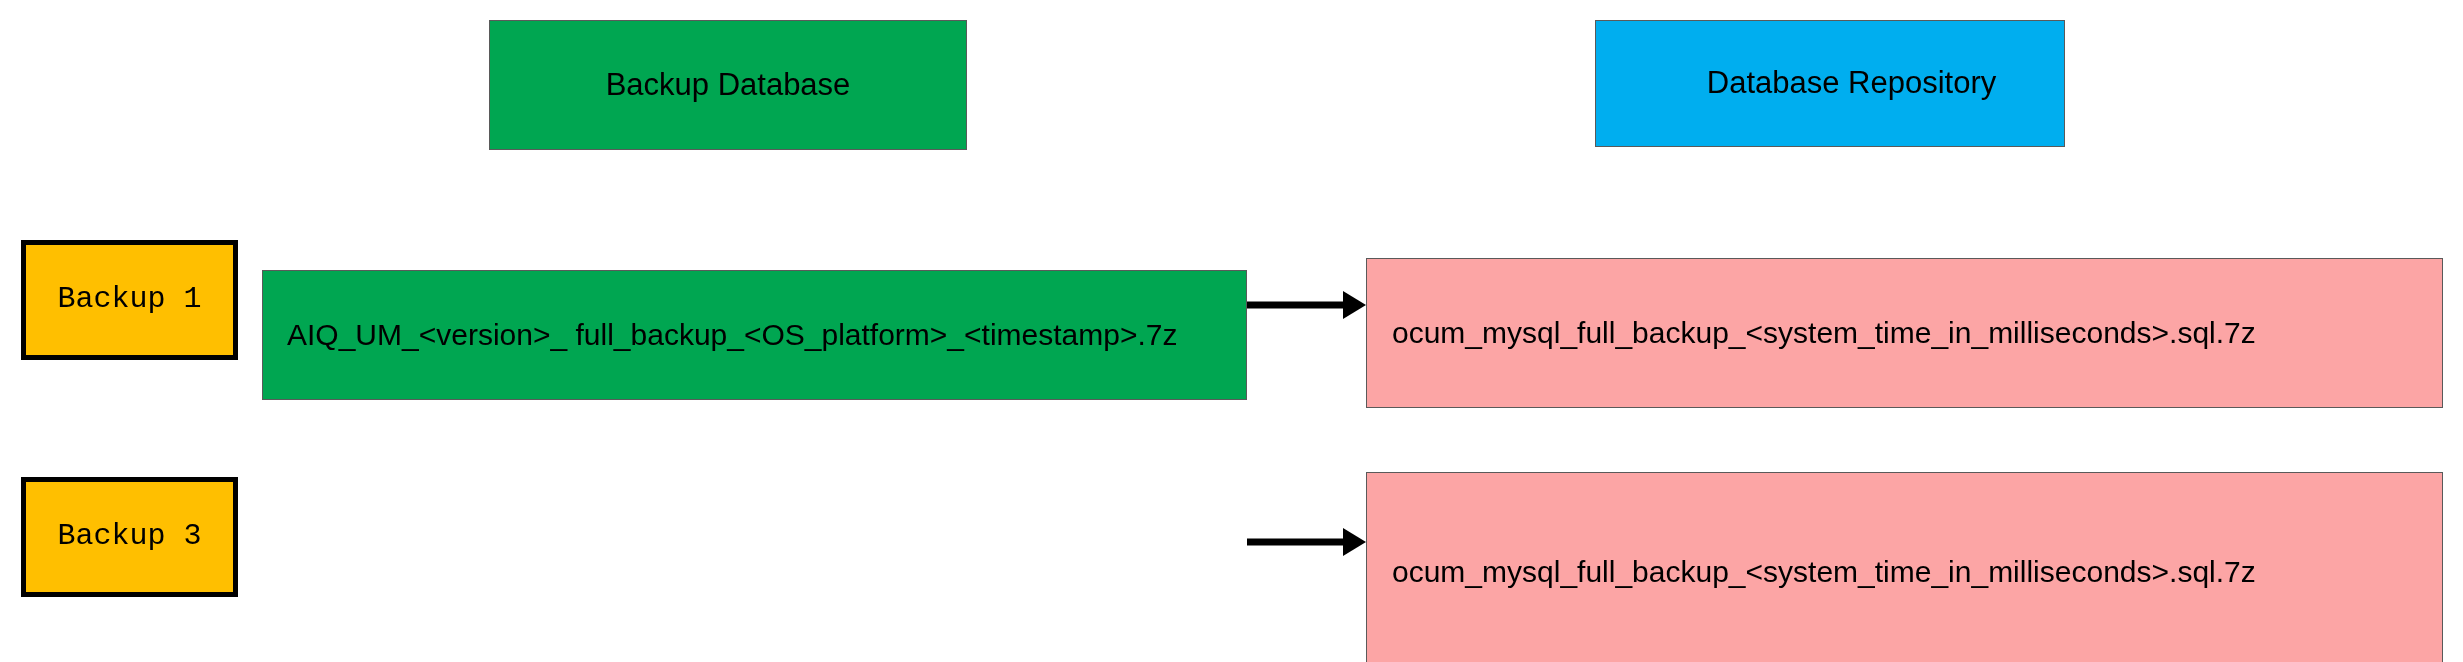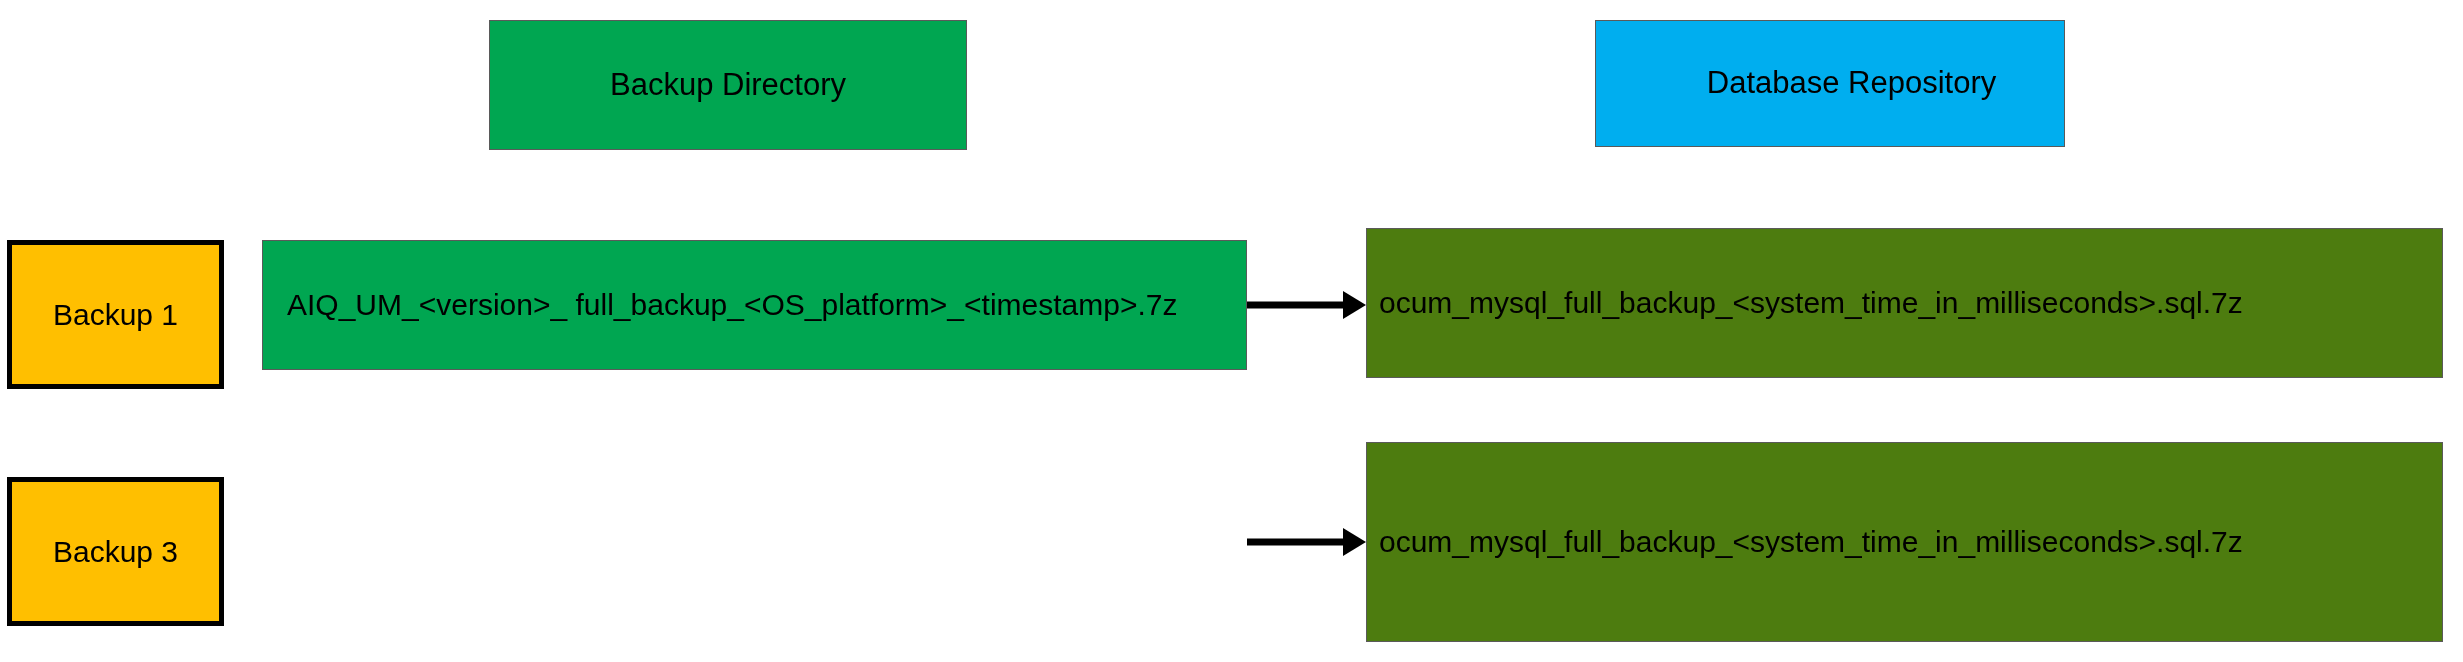--- a/index.html
+++ b/index.html
@@ -27,20 +27,21 @@
     align-items: center;
     justify-content: center;
     text-align: center;
     color: #000000;
     line-height: 1.25;
     white-space: nowrap;
   }
   .node.left-align {
     align-items: flex-start;
     text-align: left;
+    margin-top: 30px;
   }
 
   
   .header-green {
     left: 489px;
     top: 20px;
     width: 478px;
     height: 130px;
     background: #00A651;
     border: 1px solid #5a5a5a;
@@ -52,50 +53,51 @@
     width: 470px;
     height: 127px;
     background: #00AEEF;
     border: 1px solid #5a5a5a;
     font-size: 31px;
     padding-left: 43px;
   }
 
   
   .backup-box {
-    left: 7px;
+    left: 21px;
     width: 217px;
-    height: 149px;
+    height: 120px;
     background: #FFBF00;
     border: 5px solid #000000;
     font-size: 30px;
+    font-family: Liberation Mono, monospace;
   }
   .backup-box.row1 { top: 240px; }
   .backup-box.row2 { top: 477px; }
 
   
   .file-green {
     left: 262px;
     width: 985px;
     background: #00A651;
     border: 1px solid #5a5a5a;
     font-size: 30px;
     padding-left: 24px;
   }
   .file-green.row1 { top: 240px; height: 130px; }
   .file-green.row2 { top: 478px; height: 130px; }
 
   
   .repo-blue {
     left: 1366px;
     width: 1077px;
-    background: #4d7c0f;
+    background: #fca5a5;
     border: 1px solid #5a5a5a;
     font-size: 30px;
-    padding-left: 12px;
+    padding-left: 25px;
   }
   .repo-blue.row1 { top: 228px; height: 150px; }
   .repo-blue.row2 { top: 442px; height: 200px; }
   .repo-blue .line + .line { margin-top: 42px; }
 
   
   .arrow {
     position: absolute;
     height: 30px;
     left: 1247px;
@@ -104,21 +106,21 @@
   .arrow.row1 { top: 290px; }
   .arrow.row2 { top: 527px; }
   .arrow svg { display: block; }
 </style>
 </head>
 <body>
 
 <div id="diagram">
 
   <div class="node header-green">
-    <span>Backup Directory</span>
+    <span>Backup Database</span>
   </div>
 
   <div class="node header-blue">
     <span>Database Repository</span>
   </div>
 
   <div class="node backup-box row1">
     <span>Backup 1</span>
   </div>
 

